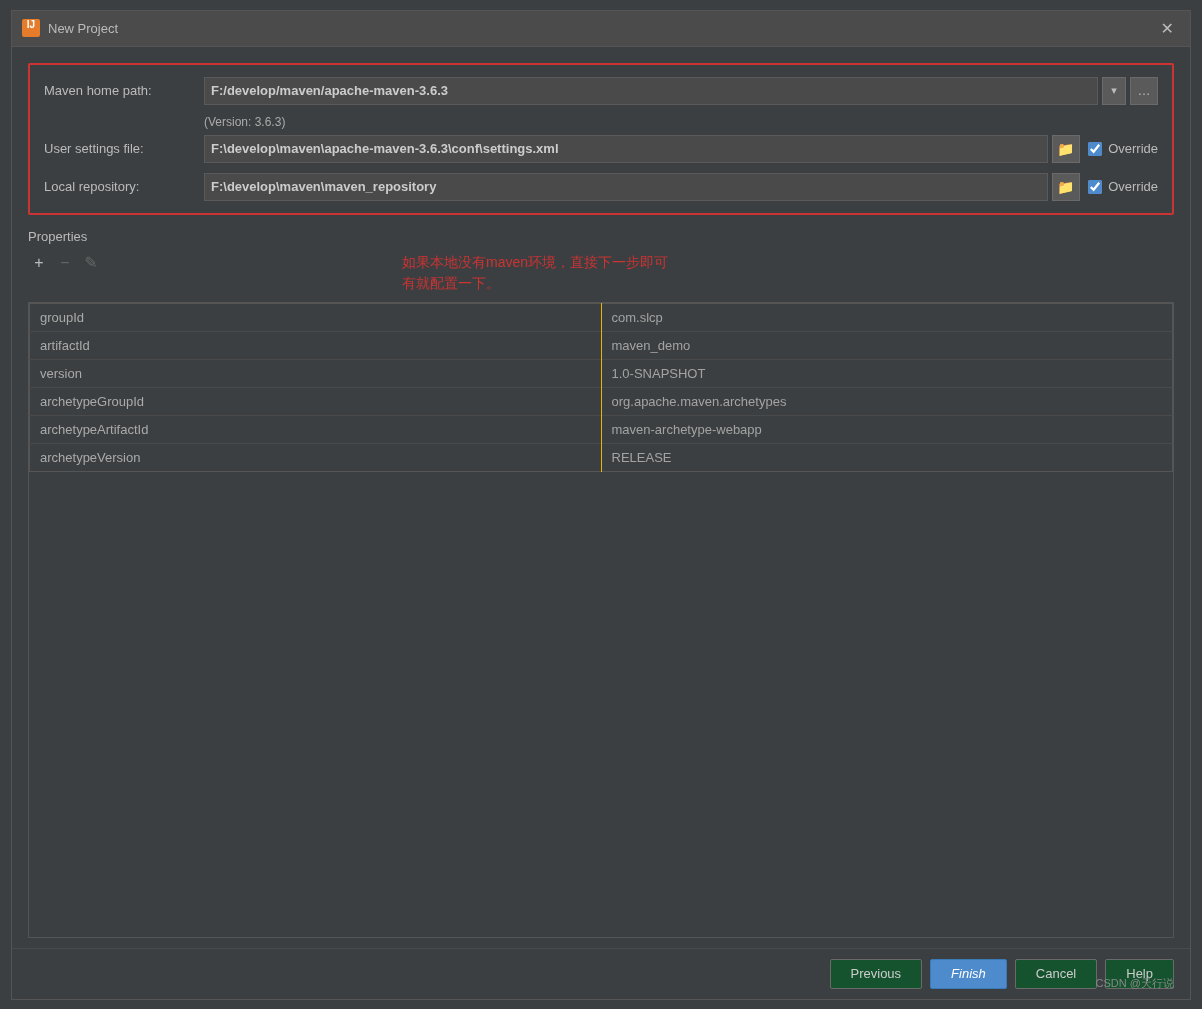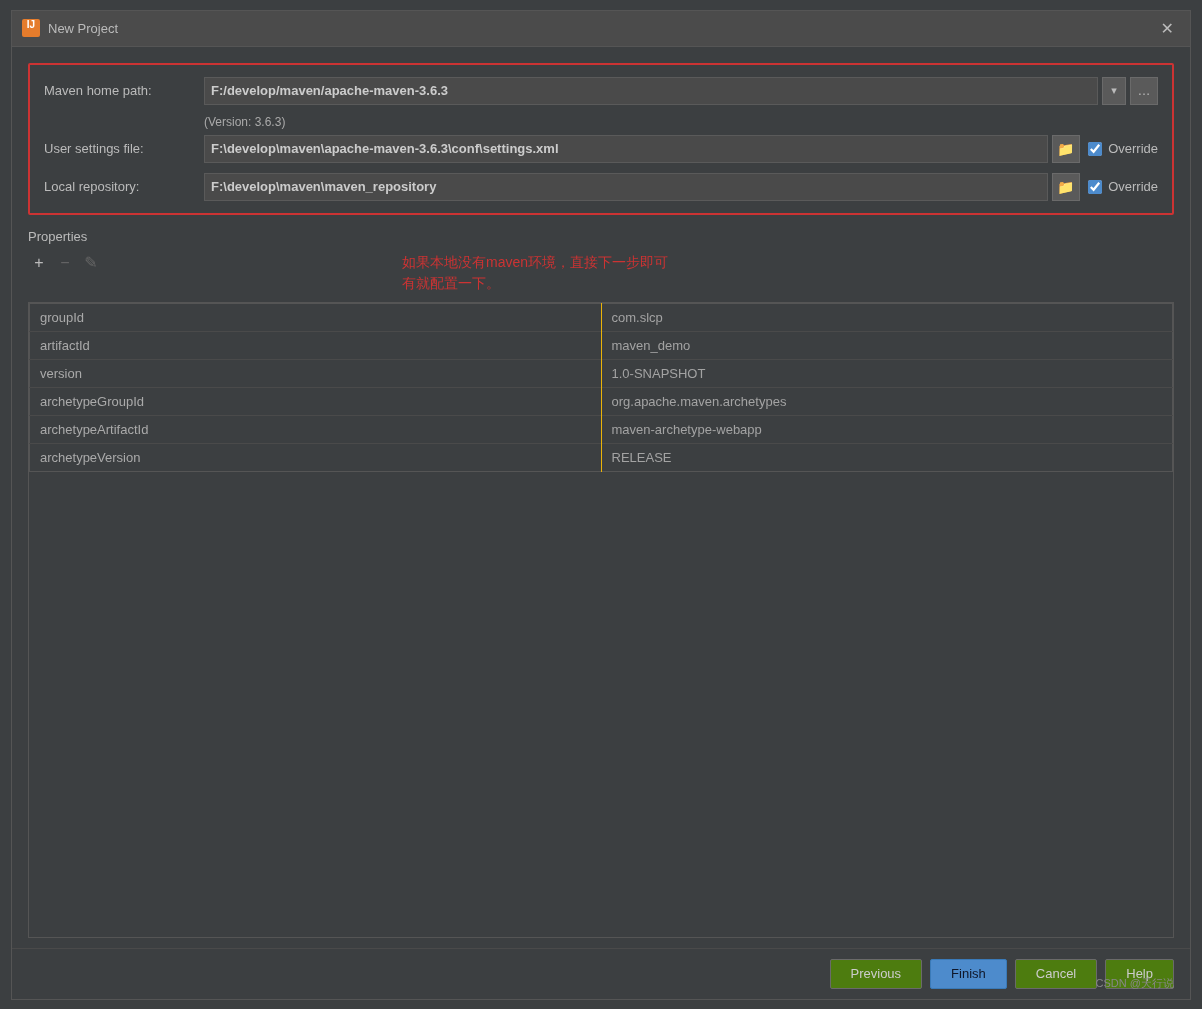--- a/index.html
+++ b/index.html
@@ -228,27 +228,28 @@
     }
     .btn {
       height: 30px;
       padding: 0 20px;
       font-size: 13px;
       cursor: pointer;
       border-radius: 2px;
       border: 1px solid #6a6a6a;
     }
     .btn-default {
-      background: #4d7c0f;
+      background: #14532d;
       color: #cccccc;
     }
     .btn-primary {
       background: #4d8bcc;
-      color: #0f172a;
+      color: #ffffff;
       border-color: #3a7ab8;
+      font-style: italic;
     }
     .watermark {
       position: absolute;
       bottom: 8px;
       right: 16px;
       font-size: 11px;
       color: #888888;
     }
   </style>
 </head>

